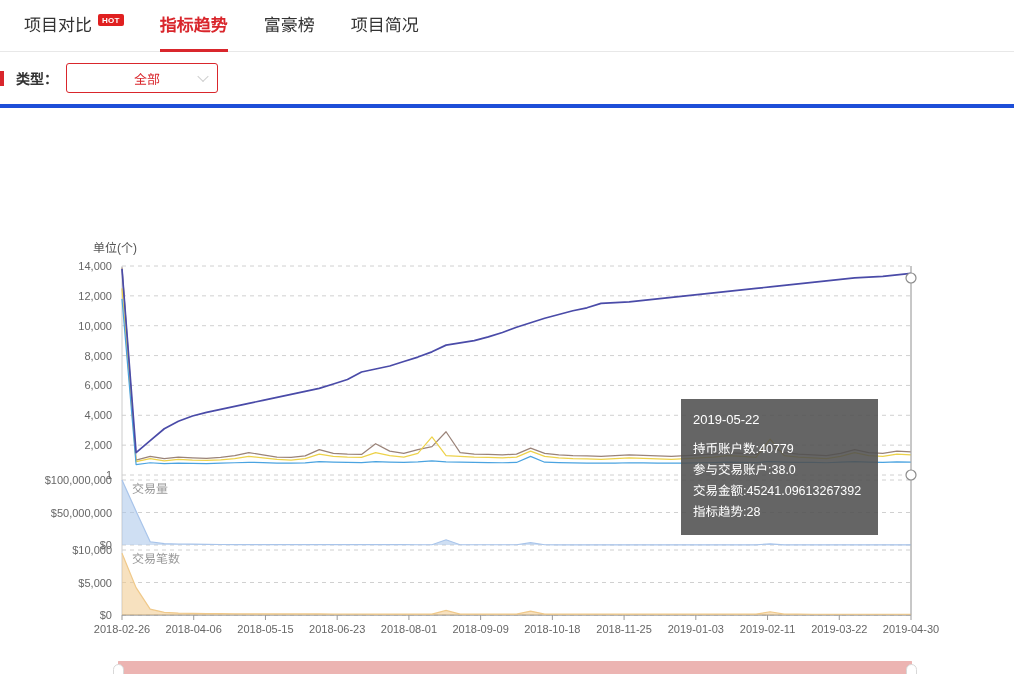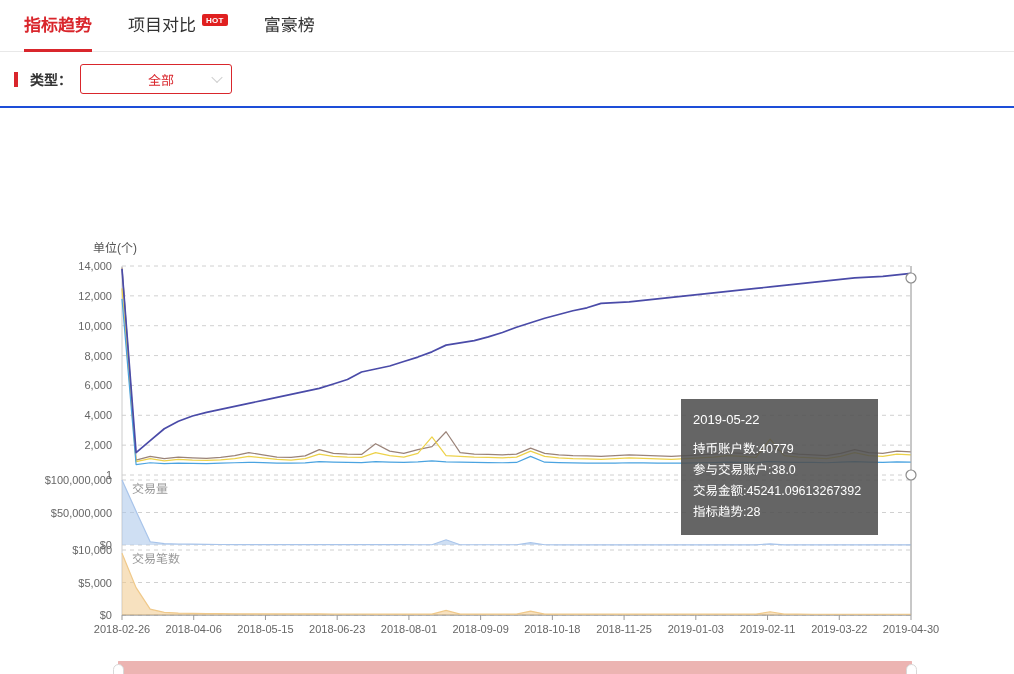--- a/index.html
+++ b/index.html
@@ -55,22 +55,21 @@
     letter-spacing: 0.3px;
     position: relative;
     top: -6px;
   }
 
   
   .filterbar {
     height: 56px;
     display: flex;
     align-items: center;
-    padding-left: 14px;
-    border-bottom: 2px solid #1d4ed8;
+    border-bottom: 4px solid #1d4ed8;
     background: #fff;
   }
   .red-bar {
     width: 4px;
     height: 15px;
     background: #d9262c;
     margin-right: 12px;
   }
   .filter-label {
     font-size: 14px;
@@ -167,29 +166,32 @@
     left: 3px; top: 9px;
     width: 5px; height: 1px;
     background: #bbb;
     box-shadow: 0 3px 0 #bbb;
   }
 </style>
 </head>
 <body>
 
 <div class="tabbar">
-  <div class="tab active">
-    <span>指标趋势</span>
-  </div>
   <div class="tab">
     <span>项目对比</span>
     <span class="hot-badge">HOT</span>
   </div>
+  <div class="tab active">
+    <span>指标趋势</span>
+  </div>
   <div class="tab">
     <span>富豪榜</span>
+  </div>
+  <div class="tab">
+    <span>项目简况</span>
   </div>
 </div>
 
 <div class="filterbar">
   <div class="red-bar"></div>
   <div class="filter-label">类型：</div>
   <div class="select-box">
     <span class="select-value">全部</span>
     <span class="chev"></span>
   </div>

